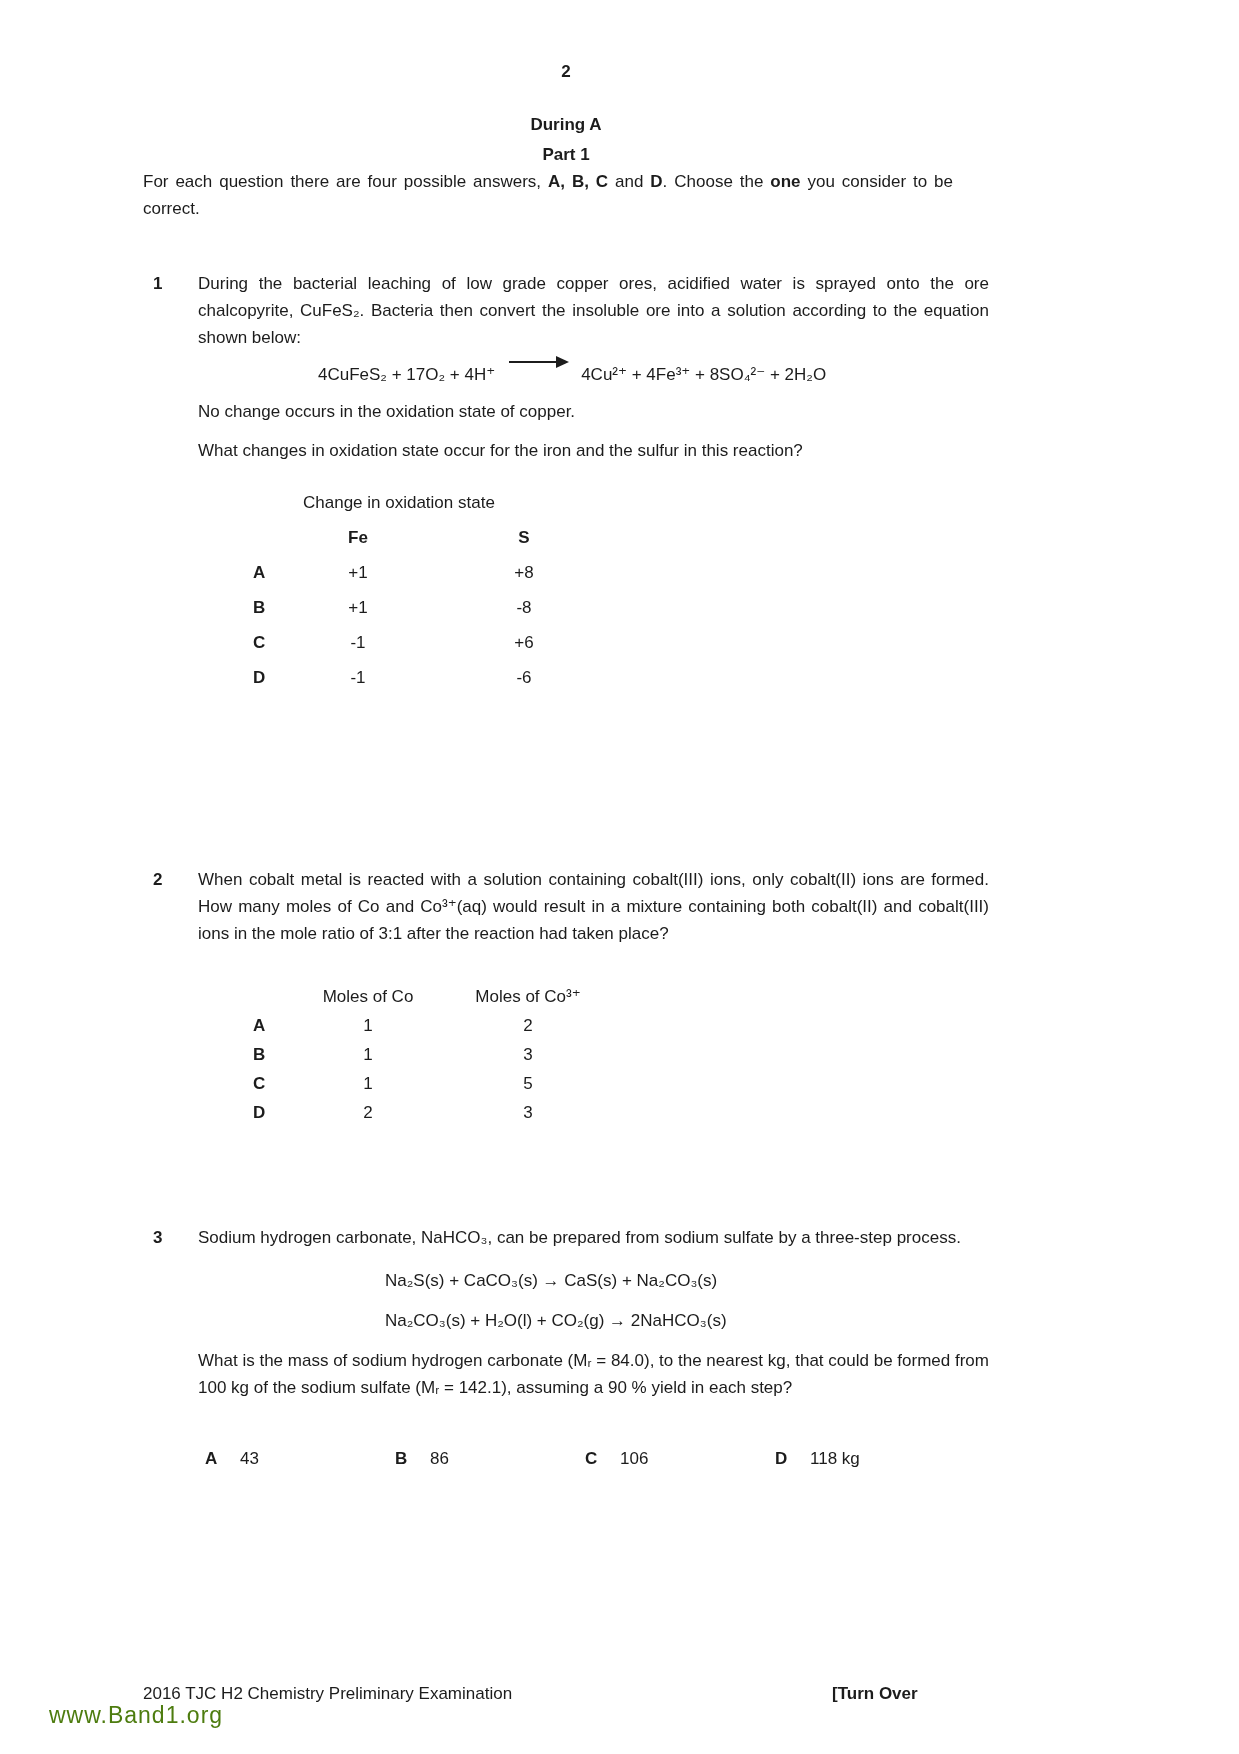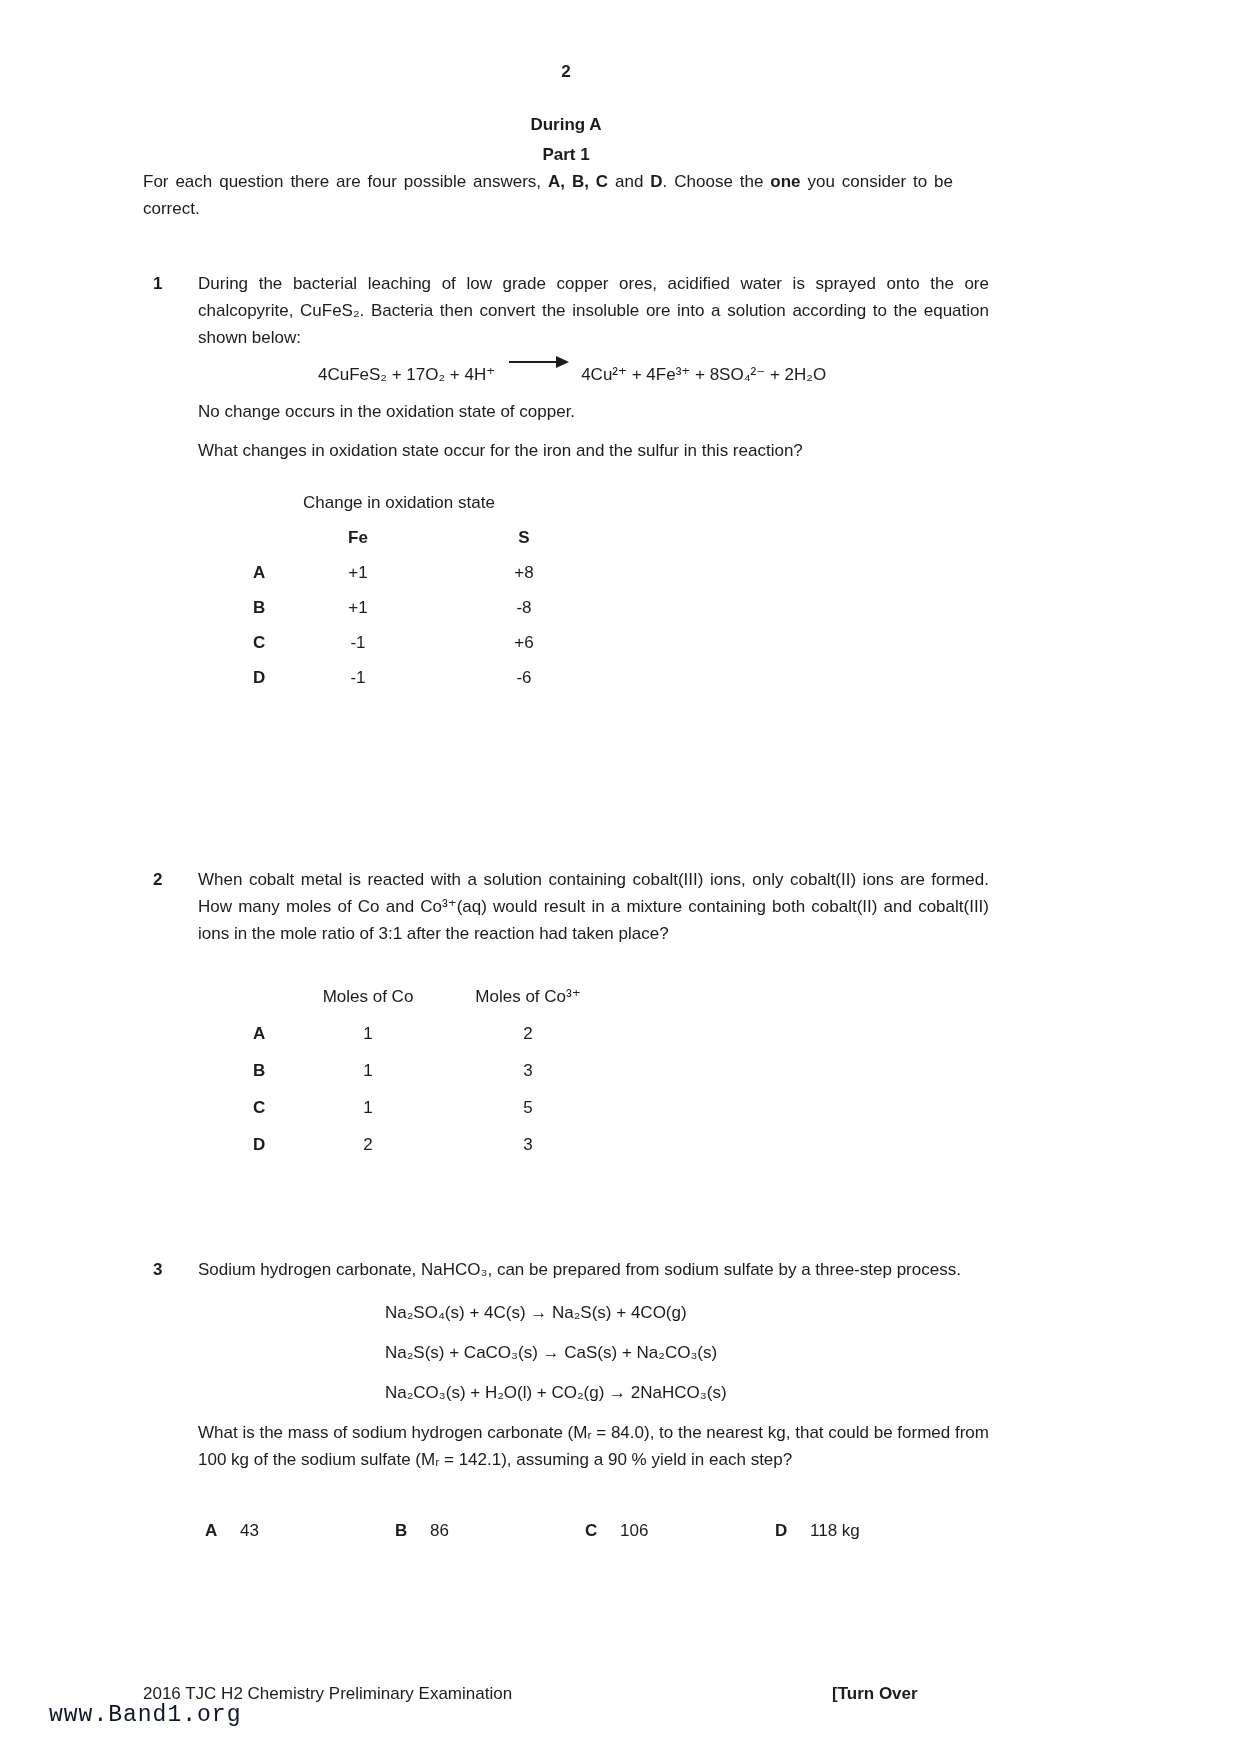--- a/index.html
+++ b/index.html
@@ -26,37 +26,37 @@
   .qtext { text-align:justify; }
   .eq-row { display:flex; align-items:flex-start; margin:10px 0 10px 120px; white-space:nowrap; }
   .arrow-line { position:relative; width:58px; height:2px; background:#1c1c1c; margin:0 14px; flex-shrink:0; }
   .arrow-line::after {
     content:""; position:absolute; right:-2px; top:-5px;
     border-left:13px solid #1c1c1c; border-top:6px solid transparent; border-bottom:6px solid transparent;
   }
   .note { margin-top:0; }
   .question-line { margin-top:12px; }
   .t1 { margin:25px 0 0 55px; display:grid; grid-template-columns:50px 110px 222px; row-gap:8px; }
-  .t2 { margin:36px 0 0 55px; display:grid; grid-template-columns:50px 130px 190px; row-gap:10px; }
+  .t2 { margin:36px 0 0 55px; display:grid; grid-template-columns:50px 130px 190px; row-gap:2px; }
   .t-title { grid-column:2 / 4; }
   .t-letter { font-weight:bold; }
   .t-col { text-align:center; }
   .t1 .t-head { font-weight:bold; text-align:center; }
   .t2 .t-head { text-align:center; }
   .eq-list { margin:16px 0 10px 187px; }
   .eq-list .chem-eq { margin-bottom:13px; white-space:nowrap; }
   .opts { display:flex; margin-top:44px; margin-left:7px; }
   .opt { width:190px; display:flex; }
   .opt-letter { font-weight:bold; width:35px; flex-shrink:0; }
   .footer-title { position:absolute; left:143px; top:1680px; }
   .footer-turnover { position:absolute; left:820px; top:1680px; font-weight:bold;margin-left:12px; }
   .watermark {
     position:absolute; left:49px; top:1702px;
-    font-family:Liberation Mono, monospace;
-    font-size:23px; letter-spacing:1px; color:#0f172a;
+    font-family:Liberation Sans, sans-serif;
+    font-size:23px; letter-spacing:1px; color:#4d7c0f;
   }
 </style>
 </head>
 <body>
 
 <div class="content">
 
   <div class="pagenum">2</div>
 
   <div class="heading section-title">During A</div>
@@ -123,21 +123,20 @@
       </div>
     </div>
   </div>
 
   <div class="q q3">
     <div class="qnum">3</div>
     <div class="qbody">
       <p class="qtext">Sodium hydrogen carbonate, NaHCO₃, can be prepared from sodium sulfate by a three-step process.</p>
 
       <div class="eq-list">
-        <div class="chem-eq">Na₂SO₄(s) + 4C(s) → Na₂S(s) + 4CO(g)</div>
         <div class="chem-eq">Na₂S(s) + CaCO₃(s) → CaS(s) + Na₂CO₃(s)</div>
         <div class="chem-eq">Na₂CO₃(s) + H₂O(l) + CO₂(g) → 2NaHCO₃(s)</div>
       </div>
 
       <p class="qtext">What is the mass of sodium hydrogen carbonate (Mᵣ = 84.0), to the nearest kg, that could be formed from 100 kg of the sodium sulfate (Mᵣ = 142.1), assuming a 90 % yield in each step?</p>
 
       <div class="opts">
         <div class="opt">
           <span class="opt-letter">A</span>
           <span>43</span>

